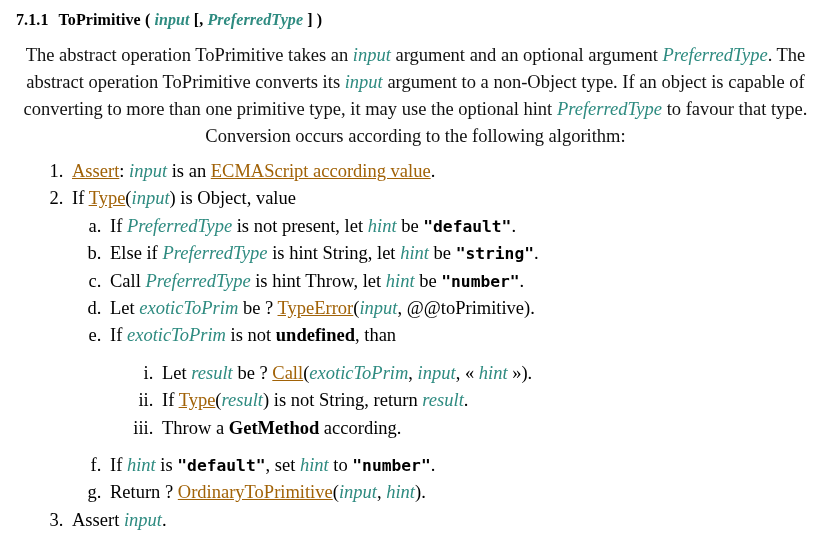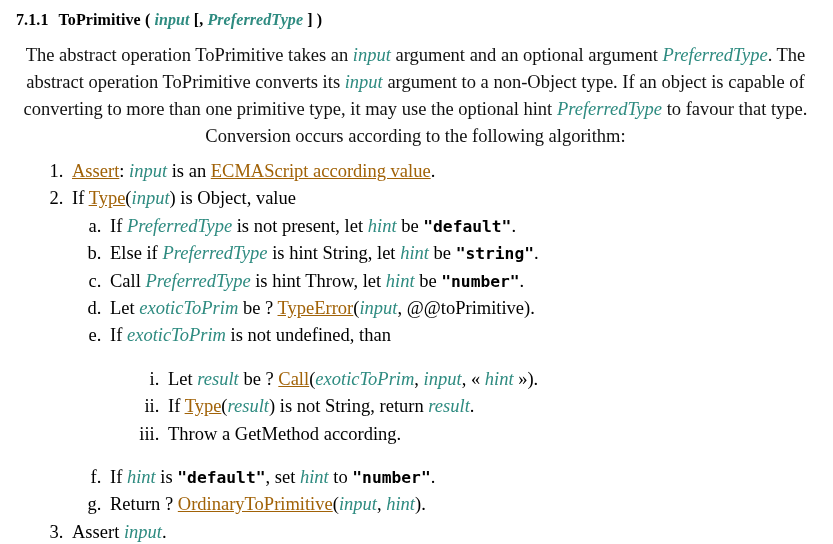--- a/index.html
+++ b/index.html
@@ -57,21 +57,21 @@
     color: #a16207;
     text-decoration: underline;
   }
   .strlit {
     font-family: "DejaVu Sans Mono", "Liberation Mono", monospace;
     font-weight: bold;
     font-size: 0.88em;
     color: #000000;
     font-style: normal;
   }
-  .kw { font-weight: normal; }
+  .kw { font-weight: bold; }
   .guillemet { font-style: normal; color: #000; }
 
   
   ol.alg {
     font-size: 18.5px;
     line-height: 27.4px;
     margin: 0;
     padding: 0;
     list-style-position: outside;
   }
@@ -81,21 +81,21 @@
     margin-top: 2px;
   }
   ol.alg.lvl2 {
     list-style-type: lower-alpha;
     padding-left: 34px;
     margin: 0;
   }
   ol.alg.lvl3 {
     list-style-type: lower-roman;
     padding-left: 38px;
-    margin: 16px;
+    margin: 10px;
   }
   ol.alg > li {
     padding-left: 4px;
     margin: 0;
   }
   ol.alg > li::marker {
     color: #000000;
   }
 </style>
 </head>

